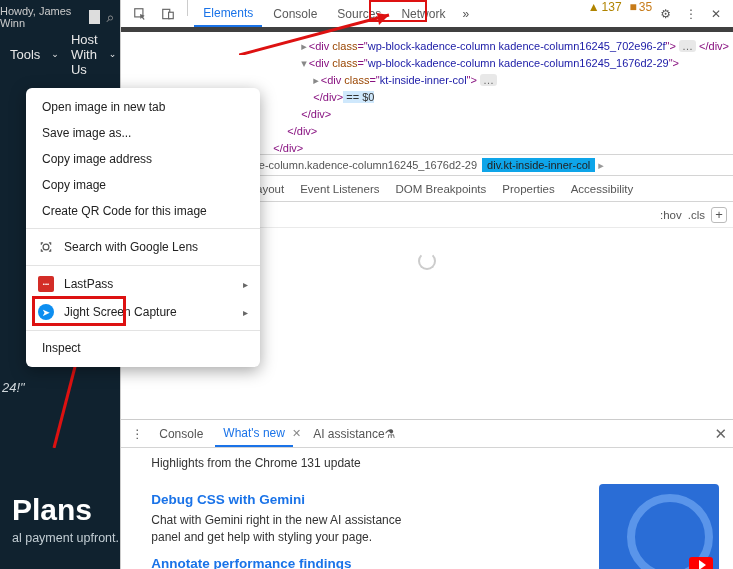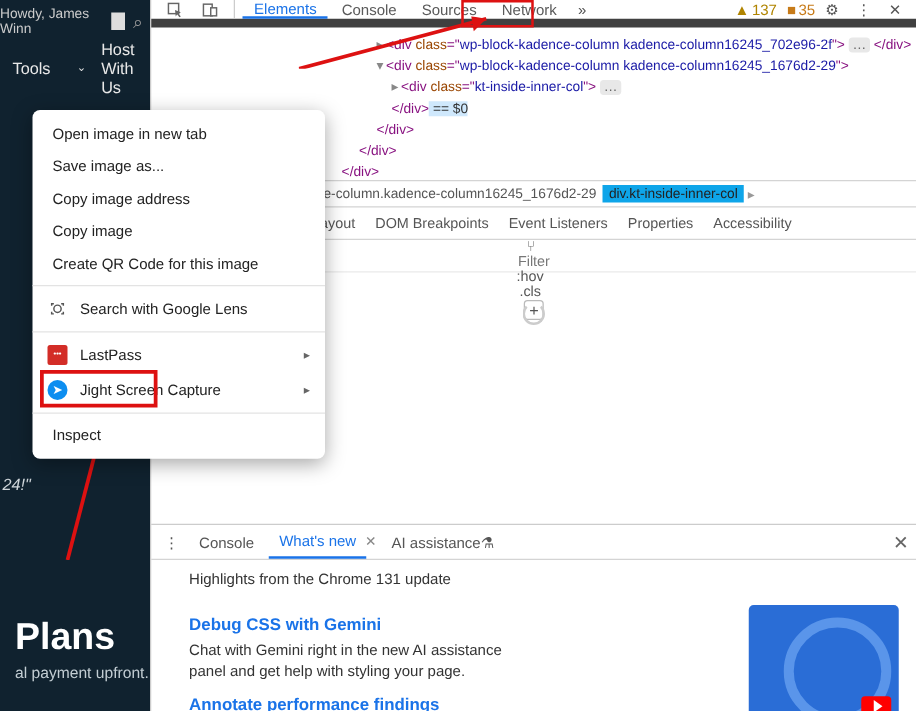--- a/index.html
+++ b/index.html
@@ -2,21 +2,21 @@
 <html><head>
 <meta charset="utf-8">
 <style>
 * { margin: 0; padding: 0; box-sizing: border-box; font-family: -apple-system, BlinkMacSystemFont, "Segoe UI", Arial, sans-serif; }
 body { width: 733px; height: 569px; display: flex; overflow: hidden; background: #fff; }
 .left-pane { width: 293px; height: 100%; background: #10222f; position: relative; color: #fff; }
 .howdy-bar { position: absolute; top: 5px; right: 6px; font-size: 11px; color: #ccc; display: flex; align-items: center; gap: 6px; }
 .howdy-bar .av { width: 14px; height: 14px; background: #ddd; display: inline-block; }
 .howdy-bar .srch { font-size: 14px; color: #999; }
 .navbar { position: absolute; top: 34px; left: 0; right: 0; height: 40px; display: flex; align-items: center; padding: 0 10px; gap: 12px; font-size: 13px; }
-.navbar .item { color: #e8e8e8; display: flex; align-items: center; gap: 21px; cursor: pointer; }
+.navbar .item { color: #e8e8e8; display: flex; align-items: center; gap: 11px; cursor: pointer; }
 .navbar .caret { font-size: 9px; }
 .client-btn { background: #f58634; color: #fff; padding: 6px 10px; border-radius: 2px; font-size: 13px; font-weight: 500; cursor: pointer; }
 .navbar .yt { width: 22px; height: 16px; background: #fff; border-radius: 3px; position: relative; }
 .navbar .yt::after { content: ""; position: absolute; left: 8px; top: 3px; border-left: 6px solid #10222f; border-top: 5px solid transparent; border-bottom: 5px solid transparent; }
 .navbar .mag { color: #fff; font-size: 15px; }
 .ctxmenu { position: absolute; top: 88px; left: 26px; width: 234px; background: #fff; color: #222; border-radius: 6px; box-shadow: 0 4px 16px rgba(0,0,0,.35); padding: 6px 0; font-size: 12px; z-index: 10; }
 .ctxmenu .mi { padding: 6px 16px; display: flex; align-items: center; gap: 10px; cursor: pointer; position: relative; }
 .ctxmenu .sep { height: 1px; background: #e3e3e3; margin: 4px 0; }
 .ctxmenu .arrow { position: absolute; right: 12px; color: #666; font-size: 10px; }
 .ctxmenu .ico { width: 16px; height: 16px; display: flex; align-items: center; justify-content: center; margin-left: -4px; }
@@ -25,21 +25,21 @@
 .inspect-box { position: absolute; border: 3px solid #d11; width: 94px; height: 30px; top: 296px; left: 32px; z-index: 11; pointer-events: none; }
 .arrow-to-inspect { position: absolute; top: 328px; left: 24px; width: 90px; height: 120px; z-index: 9; pointer-events: none; }
 .pumpkin { position: absolute; top: 160px; left: 130px; width: 140px; height: 190px; background: #e8d5b5; border-radius: 70px; overflow: hidden; }
 .pumpkin::before { content: ""; position: absolute; left: 18px; top: 22px; width: 100px; height: 130px; background: #e08a2c; border-radius: 50px; }
 .pumpkin::after { content: ""; position: absolute; left: 30px; top: 35px; width: 3px; height: 100px; background: #1a2a33; box-shadow: 20px 0 0 #1a2a33, 40px 0 0 #1a2a33, 60px 0 0 #1a2a33; transform: rotate(-4deg); }
 .quote-txt { position: absolute; top: 380px; left: 2px; font-size: 13px; font-style: italic; color: #cfd6da; }
 .plans { position: absolute; bottom: 24px; left: 12px; }
 .plans h1 { font-size: 30px; font-weight: 700; color: #ffffff; }
 .plans p { font-size: 12.5px; color: #c2cdd3; margin-top: 4px; }
 .right-pane { flex: 1; height: 100%; background: #fff; display: flex; flex-direction: column; border-left: 1px solid #ccc; position: relative; }
-.dt-top { height: 22px; border-bottom: 7px solid #404040; display: flex; align-items: flex-end; font-size: 12px; color: #555; padding: 0 6px; gap: 2px; }
+.dt-top { height: 32px; border-bottom: 5px solid #404040; display: flex; align-items: flex-start; font-size: 12px; color: #555; padding: 0 6px; gap: 2px; }
 .dt-top .tbtn { padding: 0 6px; height: 100%; display: flex; align-items: center; cursor: pointer; }
 .dt-top .tab { padding: 0 9px; height: 100%; display: flex; align-items: center; cursor: pointer; color: #5a5a5a; }
 .dt-top .tab.active { color: #1a73e8; border-bottom: 2px solid #1a73e8; }
 .dt-top .spacer { flex: 1; }
 .dt-top .warn { color: #b08400; display: flex; align-items: center; gap: 2px; }
 .dt-top .err { color: #c77b19; display: flex; align-items: center; gap: 2px; margin-left: 6px; }
 .network-box { position: absolute; border: 2px solid #d11; top: 0px; left: 248px; width: 58px; height: 22px; z-index: 20; pointer-events: none; }
 .arrow-to-network { position: absolute; top: 13px; left: 118px; width: 160px; height: 42px; z-index: 19; pointer-events: none; }
 .dom-area { font-family: Menlo, Consolas, monospace; font-size: 11px; padding: 6px 4px 6px 180px; line-height: 1.55; color: #333; height: 122px; overflow: hidden; white-space: nowrap; }
 .dom-area .ln { display: block; }
@@ -49,21 +49,21 @@
 .eqsel { background: #cfe8fc; }
 .tri { color: #888; margin-right: 2px; cursor: pointer; }
 .ellips { background: #e8e8e8; border-radius: 3px; padding: 0 3px; color: #666; cursor: pointer; }
 .crumbs { height: 22px; border-top: 1px solid #d4d4d4; border-bottom: 1px solid #d4d4d4; display: flex; align-items: center; font-size: 11px; padding: 0 6px; color: #555; overflow: hidden; }
 .crumbs .c-ar { color: #999; padding: 0 3px; cursor: pointer; }
 .crumbs .crumb { padding: 1px 5px; white-space: nowrap; cursor: pointer; }
 .crumbs .crumb.sel { background: #0ea5e9; color: #222; }
 .sub-tabs { height: 26px; border-bottom: 1px solid #d4d4d4; display: flex; align-items: center; font-size: 11.5px; color: #555; padding-left: 4px; }
 .sub-tabs .st { padding: 0 8px; height: 100%; display: flex; align-items: center; cursor: pointer; }
 .sub-tabs .st.active { color: #333; border-bottom: 2px solid #607d8b; }
-.filter-row { height: 26px; border-bottom: 1px solid #eaeaea; display: flex; align-items: center; font-size: 11.5px; padding: 0 6px; color: #777; flex-direction: column; }
+.filter-row { height: 26px; border-bottom: 1px solid #eaeaea; display: flex; align-items: center; font-size: 11.5px; padding: 0 6px; color: #777; }
 .filter-row .fic { margin-right: 5px; color: #777; }
 .filter-row .ftxt { flex: 1; }
 .filter-row .hov { color: #555; margin-right: 6px; cursor: pointer; }
 .filter-row .cls { color: #555; margin-right: 6px; cursor: pointer; }
 .filter-row .plus { width: 16px; height: 16px; border: 1px solid #bbb; border-radius: 3px; display: flex; align-items: center; justify-content: center; font-size: 13px; cursor: pointer; color: #555; }
 .styles-body { flex: 1; position: relative; }
 .spinner { position: absolute; top: 24px; left: 50%; width: 18px; height: 18px; border: 2px solid #ccc; border-top-color: transparent; border-radius: 50%; transform: translateX(-50%); }
 .drawer { border-top: 1px solid #ccc; height: 150px; display: flex; flex-direction: column; font-size: 12px; }
 .drawer-tabs { height: 28px; border-bottom: 1px solid #d4d4d4; display: flex; align-items: center; padding: 0 6px; gap: 4px; color: #555; }
 .drawer-tabs .dt { padding: 0 8px; height: 100%; display: flex; align-items: center; cursor: pointer; }
@@ -213,22 +213,22 @@
     <span class="crumb">p</span>
     <span class="crumb">div.wp-block-kadence-column.kadence-column16245_1676d2-29</span>
     <span class="crumb sel">div.kt-inside-inner-col</span>
     <span class="c-ar">▸</span>
   </div>
 
   <div class="sub-tabs">
     <div class="st active">Styles</div>
     <div class="st">Computed</div>
     <div class="st">Layout</div>
+    <div class="st">Event Listeners</div>
     <div class="st">DOM Breakpoints</div>
-    <div class="st">Event Listeners</div>
     <div class="st">Properties</div>
     <div class="st">Accessibility</div>
   </div>
 
   <div class="filter-row">
     <span class="fic">⑂</span>
     <span class="ftxt">Filter</span>
     <span class="hov">:hov</span>
     <span class="cls">.cls</span>
     <span class="plus">+</span>

